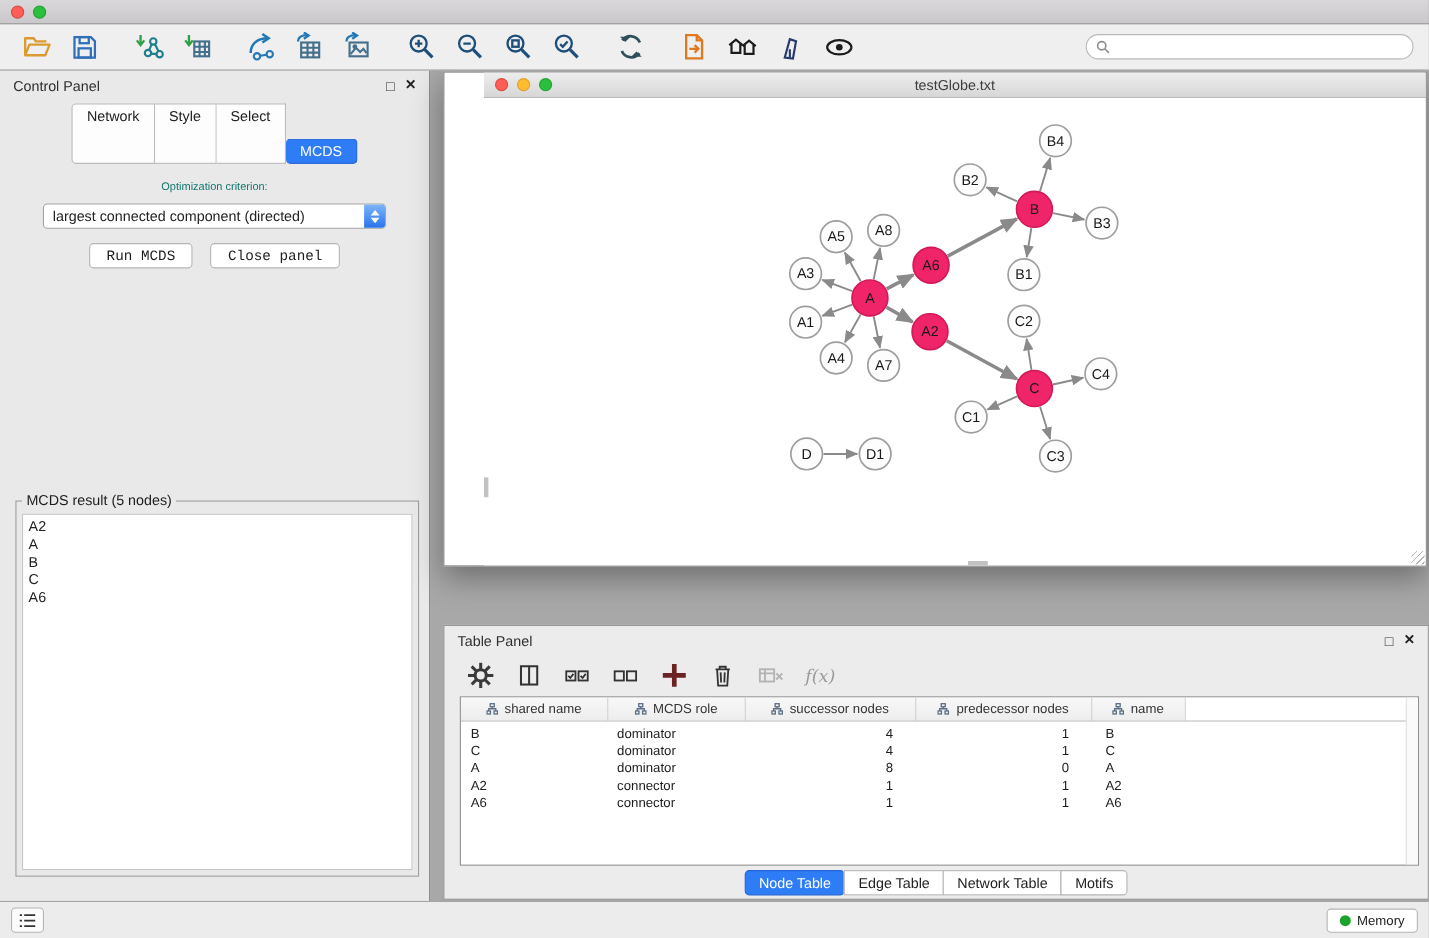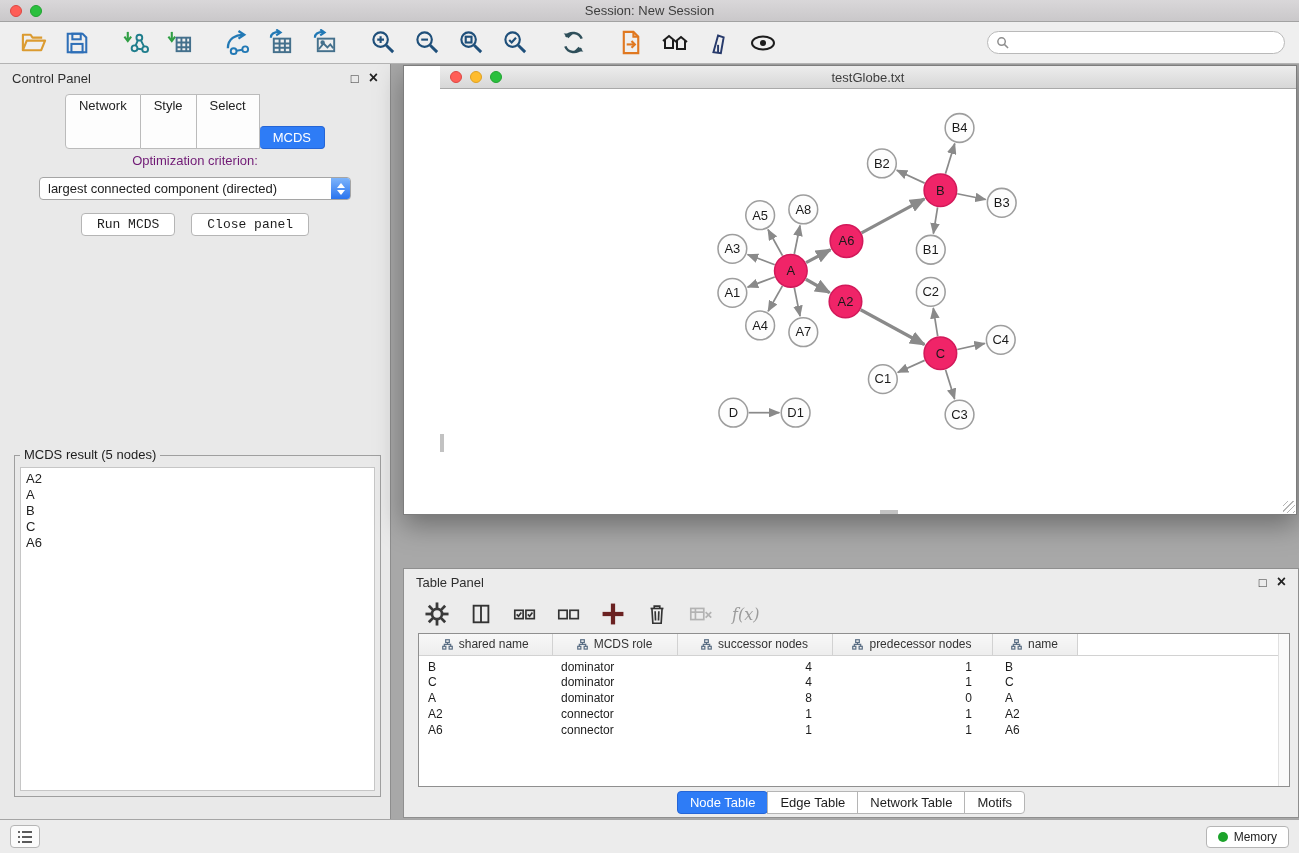--- a/index.html
+++ b/index.html
@@ -31,21 +31,21 @@
   .control-panel{width:391px;flex:0 0 391px;background:#e9e9e9;border-right:1px solid #8d8d8d;position:relative;}
   .panel-head{height:28px;display:flex;align-items:center;padding:0 12px;font-size:13px;color:#2e2e2e;}
   .ph-icons{margin-left:auto;display:flex;gap:10px;align-items:center;}
   .float-glyph{font-size:13px;color:#333;cursor:pointer;}
   .close-glyph{font-size:16px;font-weight:bold;color:#222;cursor:pointer;line-height:12px;}
   .cp-tabs{display:flex;justify-content:center;margin-top:2px;}
   .cp-tab{padding:3px 13px;font-size:13px;background:#fdfdfd;border:1px solid #bbb;border-left:none;color:#222;cursor:pointer;}
   .cp-tab:first-child{border-left:1px solid #bbb;border-radius:4px 0 0 4px;}
   .cp-tab:last-child{border-radius:0 4px 4px 0;}
   .cp-tab.active{background:#2e7cf6;border-color:#2565d6;color:#fff;border-radius:4px;margin-top:32px;}
-  .opt-label{text-align:center;margin-top:4px;font-size:13px;color:#701a75;}
+  .opt-label{text-align:center;margin-top:16px;font-size:10px;color:#0f766e;}
   .dropdown{margin:9px auto 0;width:312px;height:23px;border:1px solid #a5a5a5;border-radius:4px;background:#fff;display:flex;align-items:center;cursor:pointer;}
   .dropdown .val{flex:1;padding:0 8px;font-size:13px;white-space:nowrap;overflow:hidden;}
   .stepper{width:19px;height:21px;background:linear-gradient(#7db4fb,#2a74ee);border-radius:0 3px 3px 0;display:flex;flex-direction:column;align-items:center;justify-content:center;gap:2px;}
   .stepper .up{width:0;height:0;border:4px solid transparent;border-bottom:5px solid #fff;border-top:none;}
   .stepper .down{width:0;height:0;border:4px solid transparent;border-top:5px solid #fff;border-bottom:none;}
   .cp-buttons{display:flex;justify-content:center;gap:16px;margin-top:13px;}
   .btn{padding:3px 15px;background:#fff;border:1px solid #b5b5b5;border-radius:4px;font-size:13px;color:#1d1d1d;cursor:pointer;font-family:Liberation Mono, monospace;}
   .result-box{position:absolute;left:14px;right:9px;top:391px;bottom:22px;border:1px solid #9f9f9f;}
   .result-legend{position:absolute;top:-9px;left:5px;background:#e9e9e9;padding:0 4px;font-size:13px;color:#1d1d1d;}
   .result-list{position:absolute;left:5px;right:5px;top:11px;bottom:5px;background:#fff;border:1px solid #c6c6c6;padding:3px 5px;font-size:13px;line-height:16px;overflow:auto;}
@@ -97,21 +97,20 @@
 </head>
 <body>
 
 <div class="app">
 
   <div class="titlebar">
     <div class="lights">
       <span class="light red"></span>
       <span class="light green"></span>
     </div>
-    <div class="win-title">Session: New Session</div>
   </div>
 
   <div class="toolbar">
     <div class="tgroup">
       <span class="tbtn">
         <svg width="27" height="27" viewBox="0 0 28 28">
             <g fill="none" stroke="#db9b30" stroke-width="2.2" stroke-linejoin="round">
               <path d="M3 22 V6 h8 l2 3 h10"></path>
               <path d="M3 22 l4 -10 h19 l-4 10 z"></path>
             </g>

